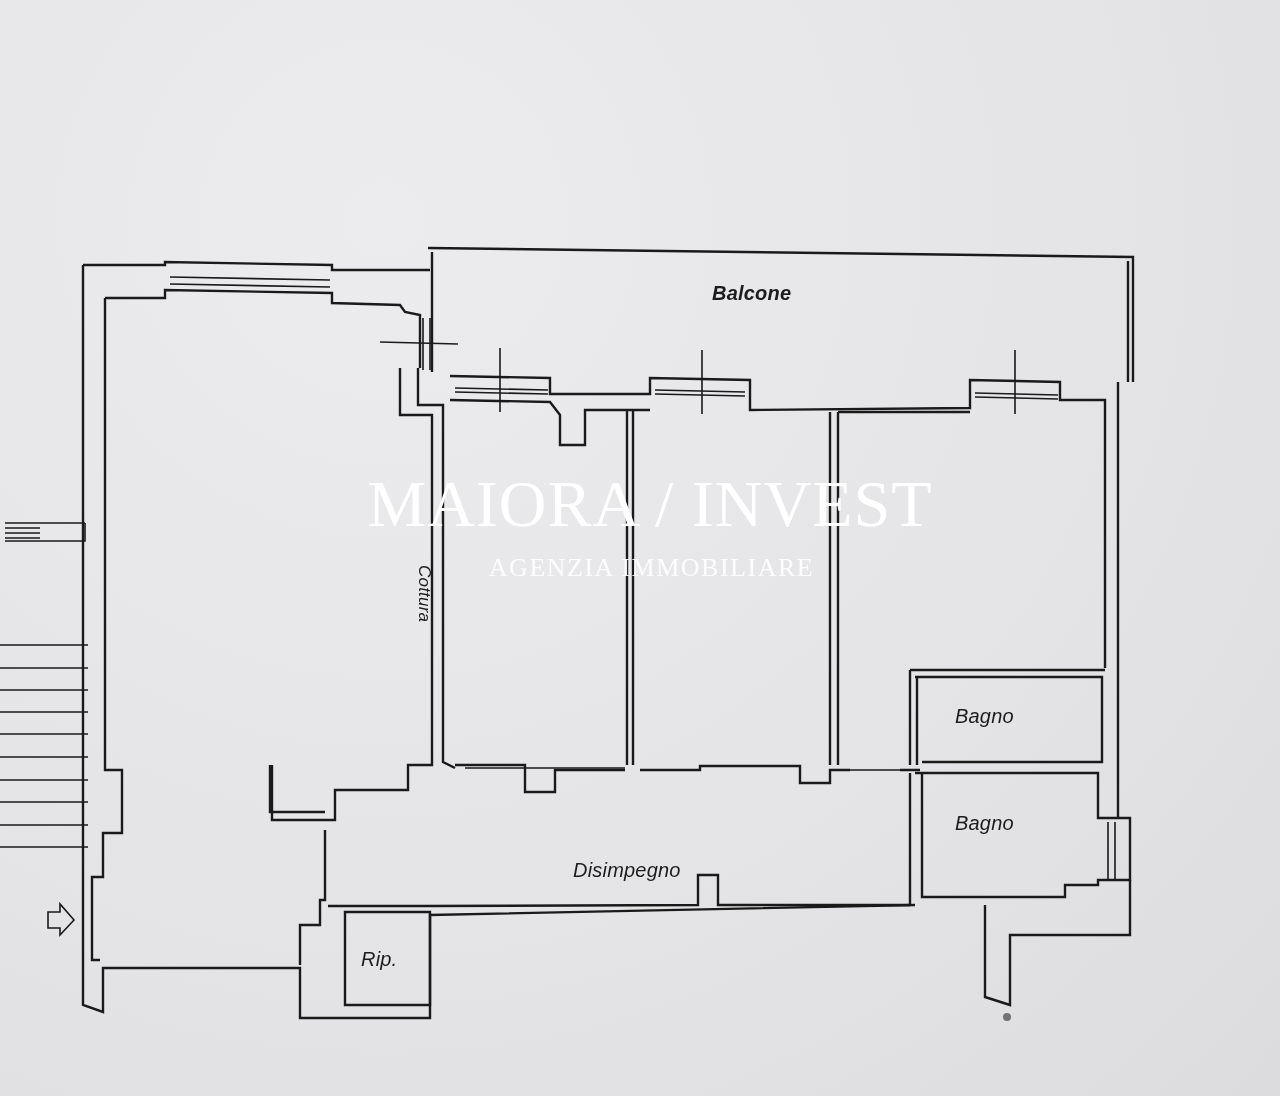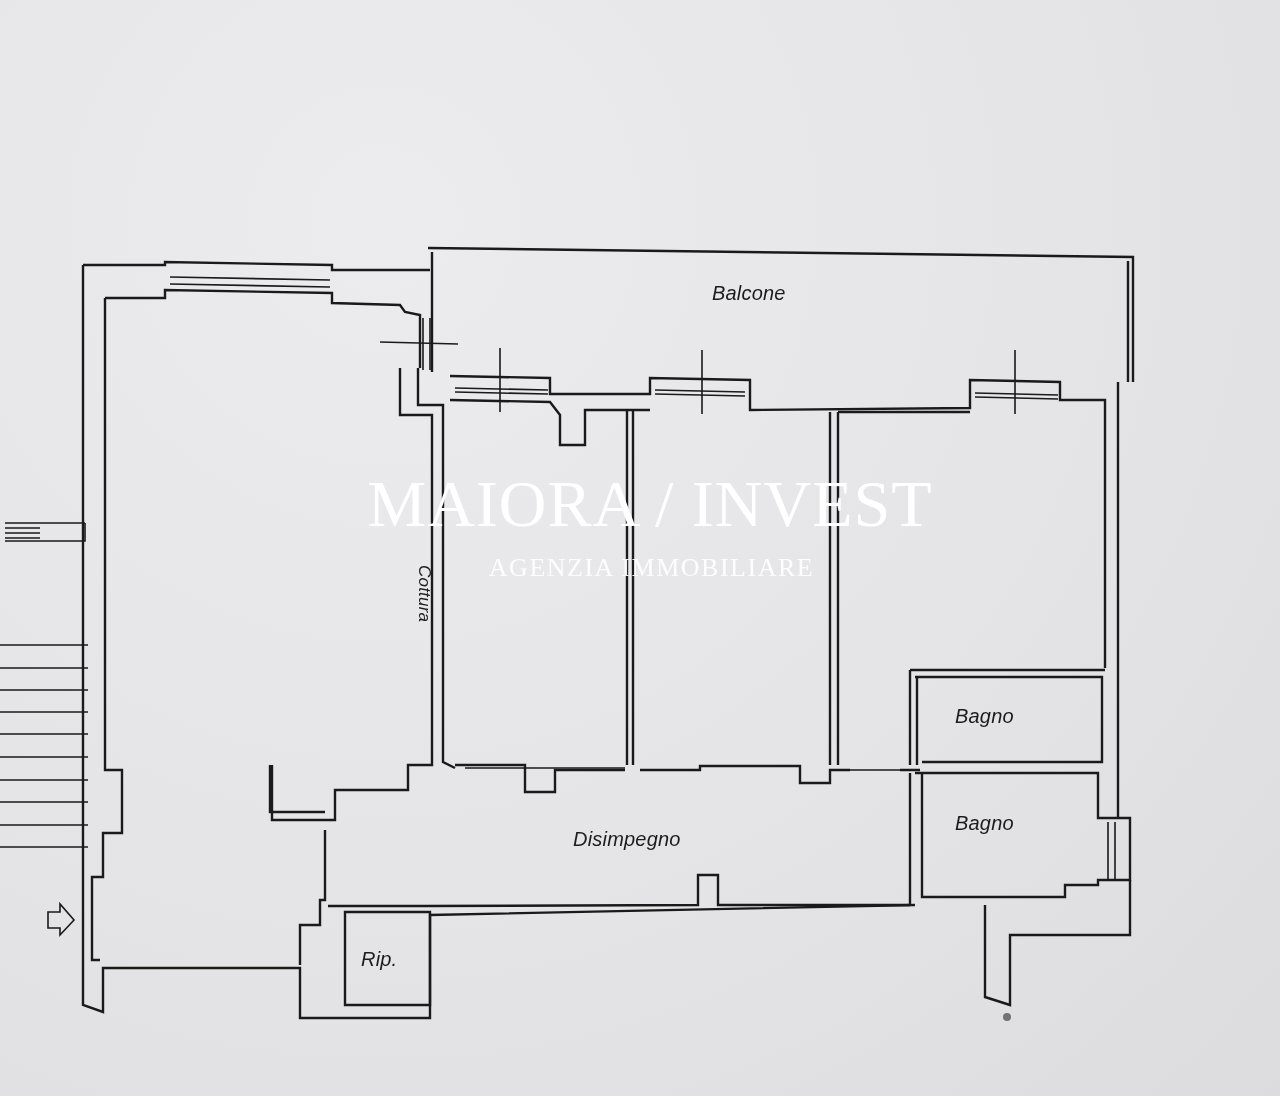--- a/index.html
+++ b/index.html
@@ -96,22 +96,22 @@
       <path class="thin" d="M5,523 L85,523 M5,541 L85,541 L85,523"></path>
     </g>
 
     <g>
       <path class="thin" d="M48,912 L60,912 L60,904 L74,920 L60,935 L60,928 L48,928 Z"></path>
     </g>
 
     <circle cx="1007" cy="1017" r="4" fill="#444" opacity="0.7"></circle>
   </svg>
 
-  <div class="room-label" style="left:712px; top:282px;">Balcone</div>
+  <div class="room-label" style="left:712px; top:282px;font-weight:bold;">Balcone</div>
   <div class="room-label vertical" style="left:434px; top:565px; font-size:17px;">Cottura</div>
   <div class="room-label" style="left:955px; top:705px;">Bagno</div>
   <div class="room-label" style="left:955px; top:812px;">Bagno</div>
-  <div class="room-label" style="left:573px; top:828px;">Disimpegno</div>
+  <div class="room-label" style="left:573px; top:859px;">Disimpegno</div>
   <div class="room-label" style="left:361px; top:948px;">Rip.</div>
 
   <div class="watermark wm-title">MAIORA / INVEST</div>
   <div class="watermark wm-sub">AGENZIA IMMOBILIARE</div>
 </div>
 
 </body></html>

